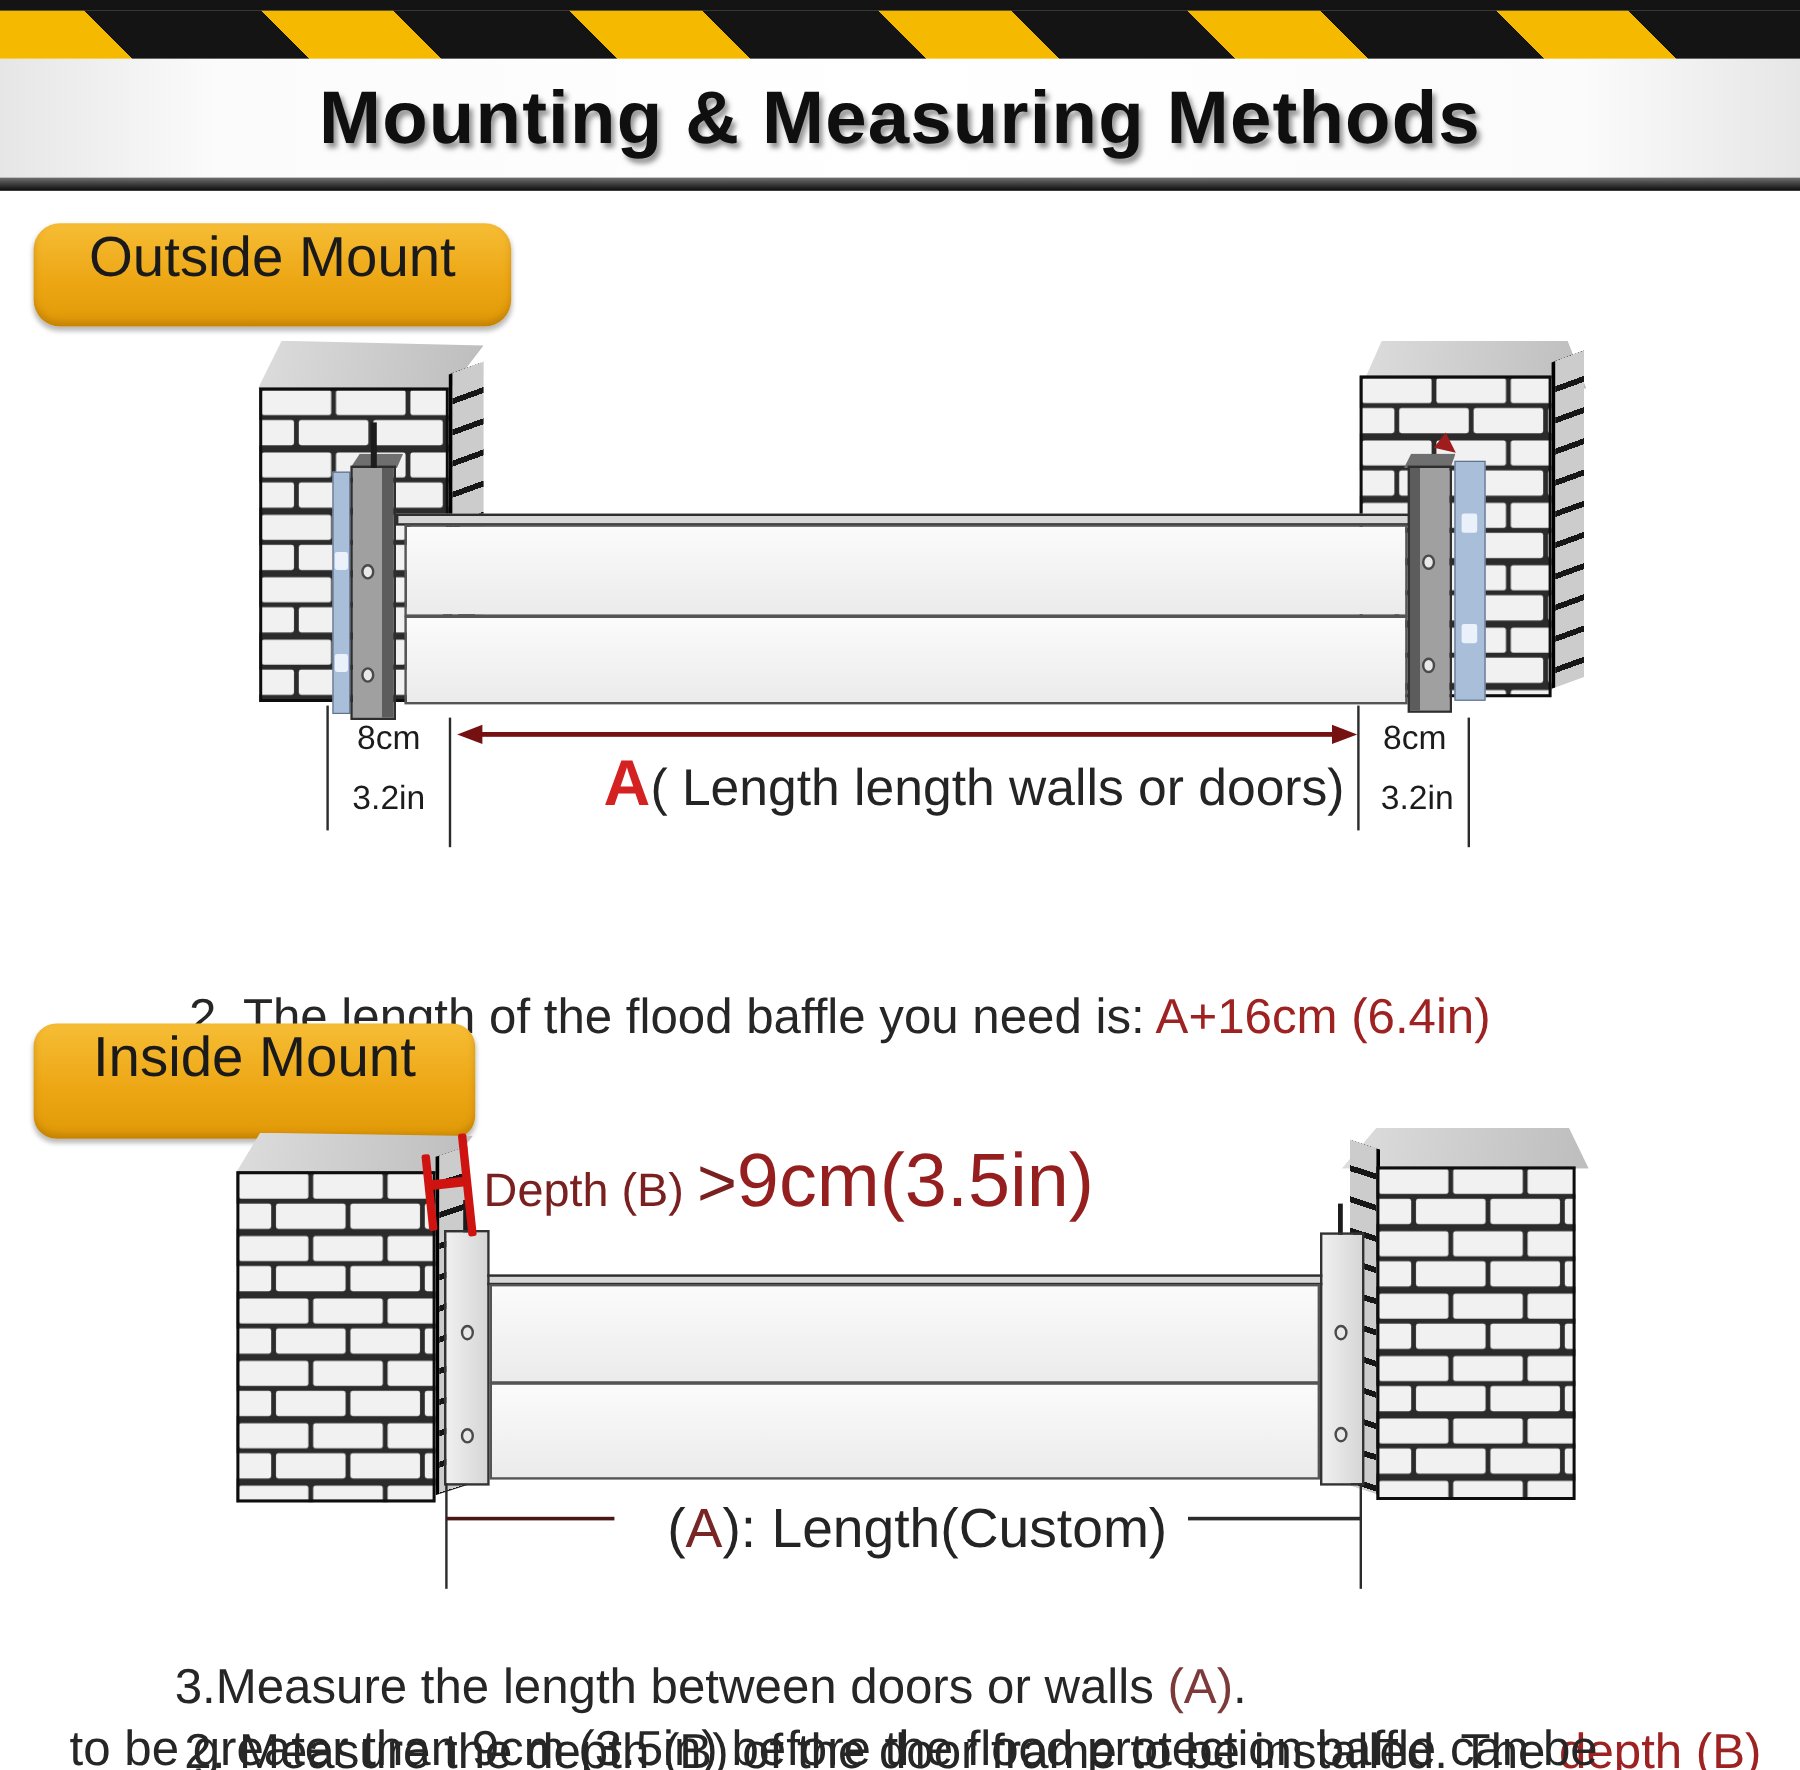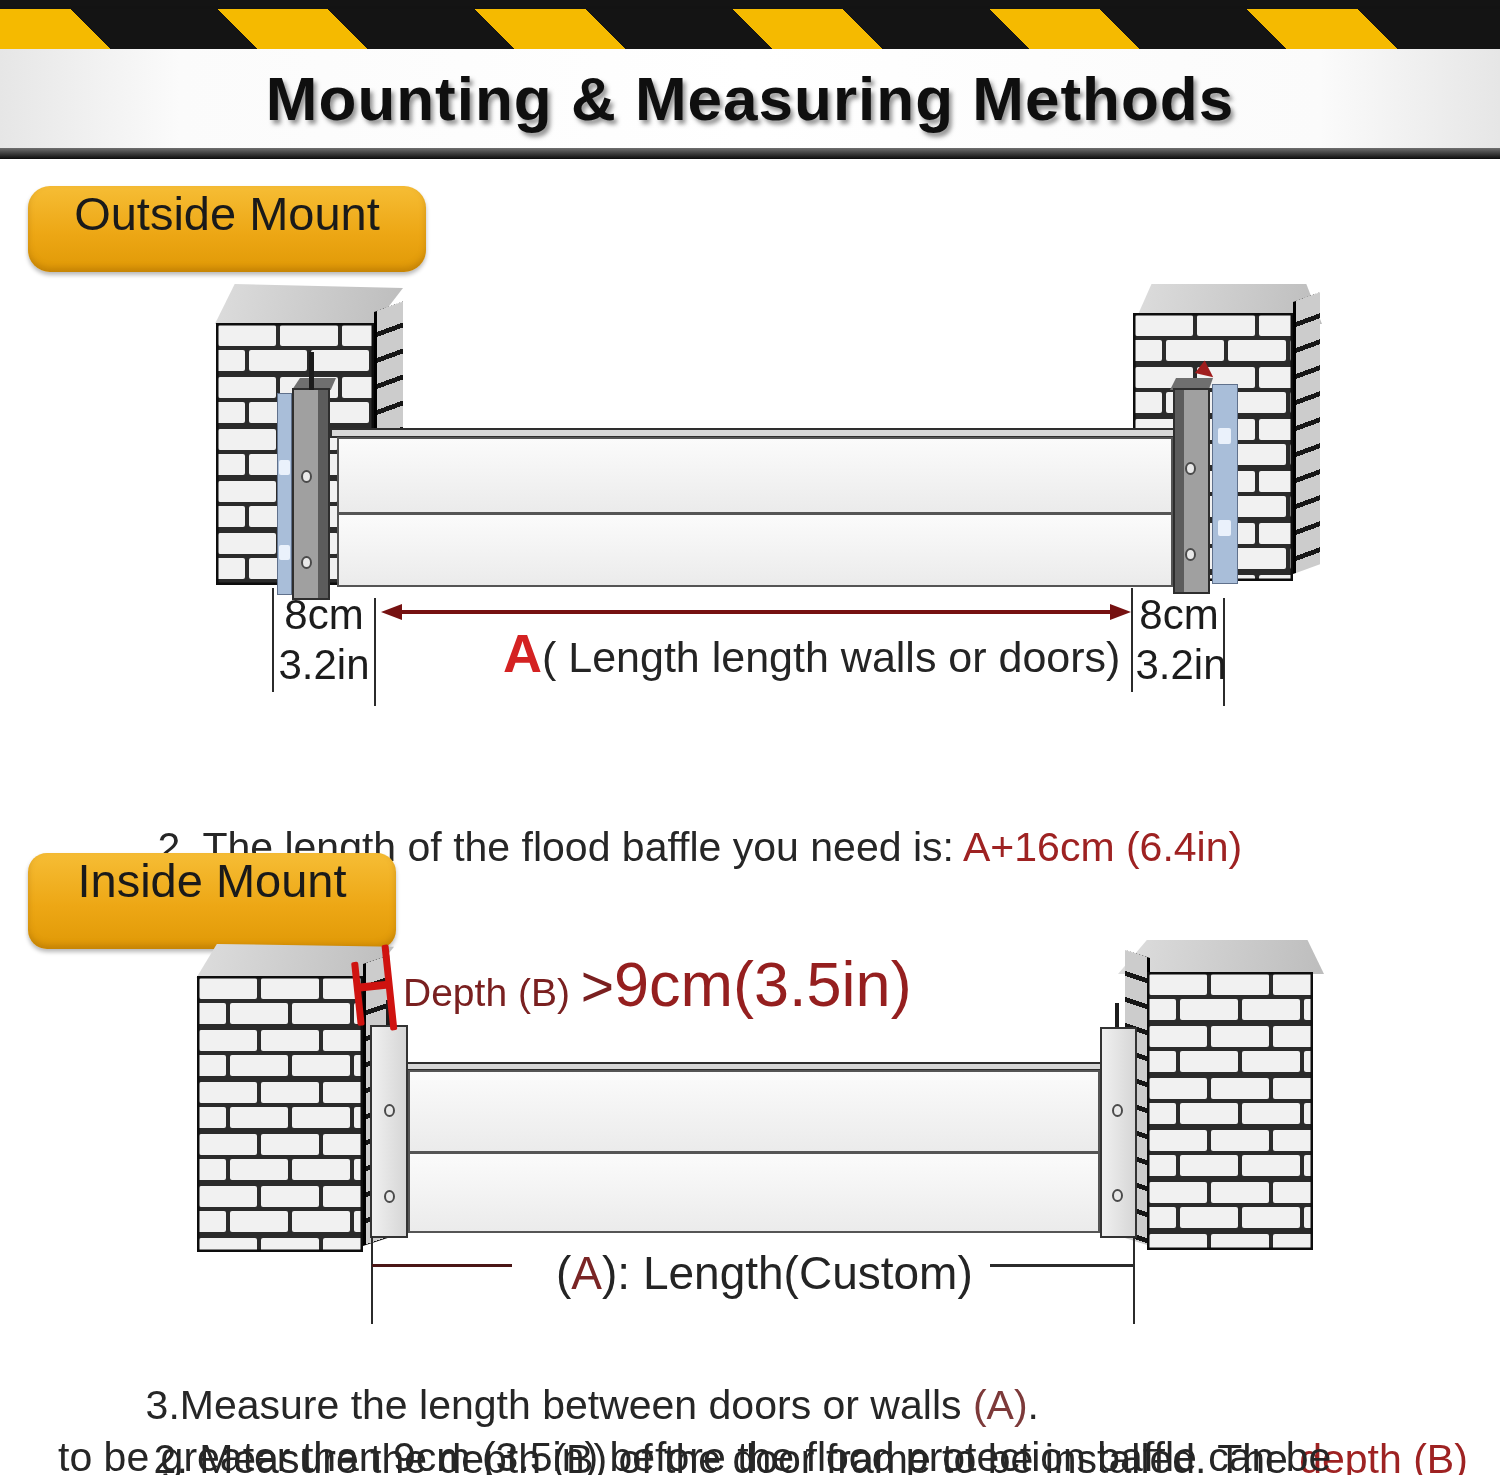--- a/index.html
+++ b/index.html
@@ -39,21 +39,21 @@
   .seal-dot{background:#eaf1fb;border-radius:2px;}
   .hole{width:11px;height:13px;border-radius:50%;background:#e9e9e9;border:2px solid #4a4a4a;box-sizing:border-box;}
   .pin{background:#1c1c1c;}
 
   
   .tick{width:2px;background:#2b2b2b;}
   .dimline{height:4px;background:#761111;}
   .ah{width:0;height:0;border-top:8px solid transparent;border-bottom:8px solid transparent;}
   .ah.l{border-right:21px solid #761111;}
   .ah.r{border-left:21px solid #761111;}
-  .dim-label{font-size:42px;color:#1c1c1c;text-align:center;line-height:46px;}
+  .dim-label{font-size:28px;color:#1c1c1c;text-align:center;line-height:46px;}
   .span-label{display:flex;align-items:baseline;white-space:pre;}
   .span-label .big-a{font-size:54px;font-weight:700;color:#d42222;}
   .span-label .rest{font-size:43px;color:#242424;}
   .instr{font-size:41px;color:#262626;white-space:pre-wrap;line-height:46px;}
   .hl-soft{color:#7d3a3a;}
   .hl-red{color:#9e2222;}
   .depth-line{display:flex;align-items:baseline;white-space:pre;}
   .depth-line .d1{font-size:39px;color:#7a2020;}
   .depth-line .d2{font-size:57px;color:#7a2020;font-weight:400;}
   .depth-line .d3{font-size:63px;color:#951f1f;text-align:center;}

